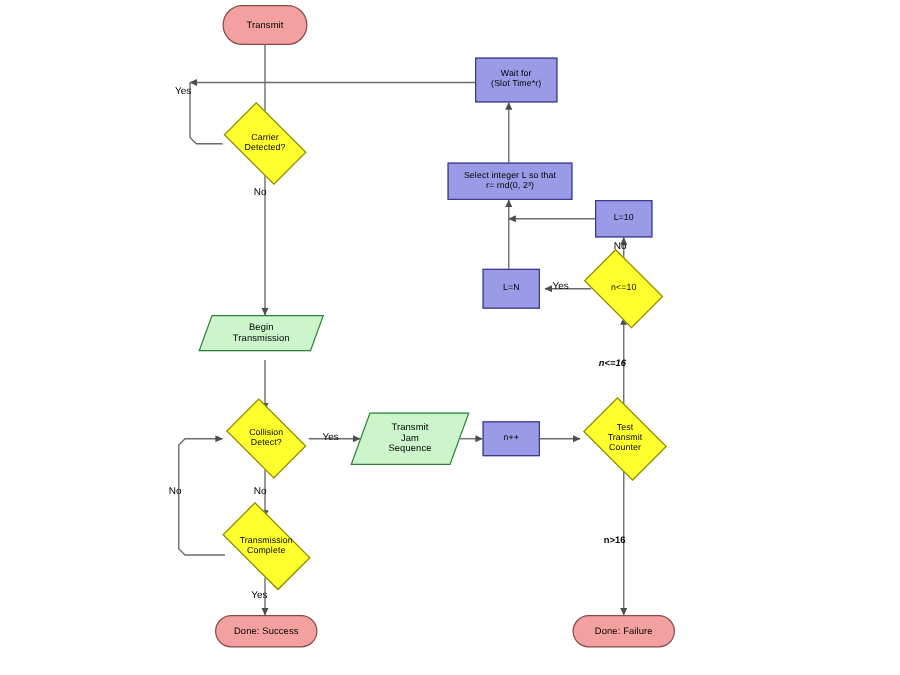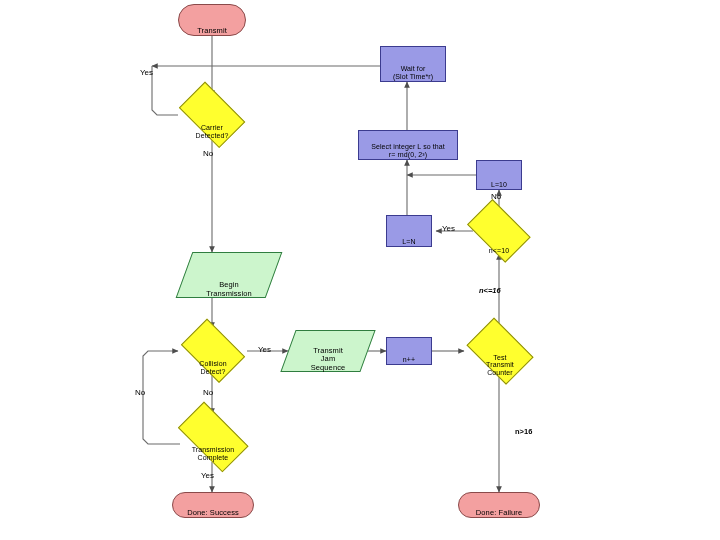--- a/index.html
+++ b/index.html
@@ -21,21 +21,21 @@
     position: absolute;
     left: 0;
     top: 0;
     width: 720px;
     height: 540px;
   }
   .node {
     position: absolute;
     box-sizing: border-box;
     display: flex;
-    align-items: flex-end;
+    align-items: center;
     justify-content: center;
     text-align: center;
     line-height: 1.12;
     color: #000000;
     z-index: 3;
   }
   .node-label {
     display: block;
     white-space: pre-line;
     letter-spacing: 0.1px;
@@ -185,21 +185,21 @@
 
   <div class="node process" style="left:386px; top:215px; width:46px; height:32px;">
     <span class="node-label">L=N</span>
   </div>
 
   <div class="node decision" style="left:462px; top:207px; width:74px; height:48px;">
     <span class="diamond-shape"></span>
     <span class="node-label">n&lt;=10</span>
   </div>
 
-  <div class="node io" style="left:184px; top:252px; width:90px; height:46px;">
+  <div class="node io" style="left:164px; top:252px; width:90px; height:29px;">
     <span class="para-shape"></span>
     <span class="node-label">Begin
 Transmission</span>
   </div>
 
   <div class="node decision" style="left:176px; top:326px; width:74px; height:50px;">
     <span class="diamond-shape"></span>
     <span class="node-label">Collision
 Detect?</span>
   </div>
@@ -239,21 +239,21 @@
   <div class="edge-label" style="left:140px; top:68px;">Yes</div>
 
   <div class="edge-label" style="left:203px; top:149px;">No</div>
 
   <div class="edge-label" style="left:491px; top:192px;">No</div>
 
   <div class="edge-label" style="left:442px; top:224px;">Yes</div>
 
   <div class="edge-label small" style="left:479px; top:286px;font-style:italic;">n&lt;=16</div>
 
-  <div class="edge-label small" style="left:483px; top:427px;margin-left:32px;">n&gt;16</div>
+  <div class="edge-label small" style="left:483px; top:427px;">n&gt;16</div>
 
   <div class="edge-label" style="left:258px; top:345px;">Yes</div>
 
   <div class="edge-label" style="left:203px; top:388px;">No</div>
 
   <div class="edge-label" style="left:135px; top:388px;">No</div>
 
   <div class="edge-label" style="left:201px; top:471px;">Yes</div>
 
 </div>

